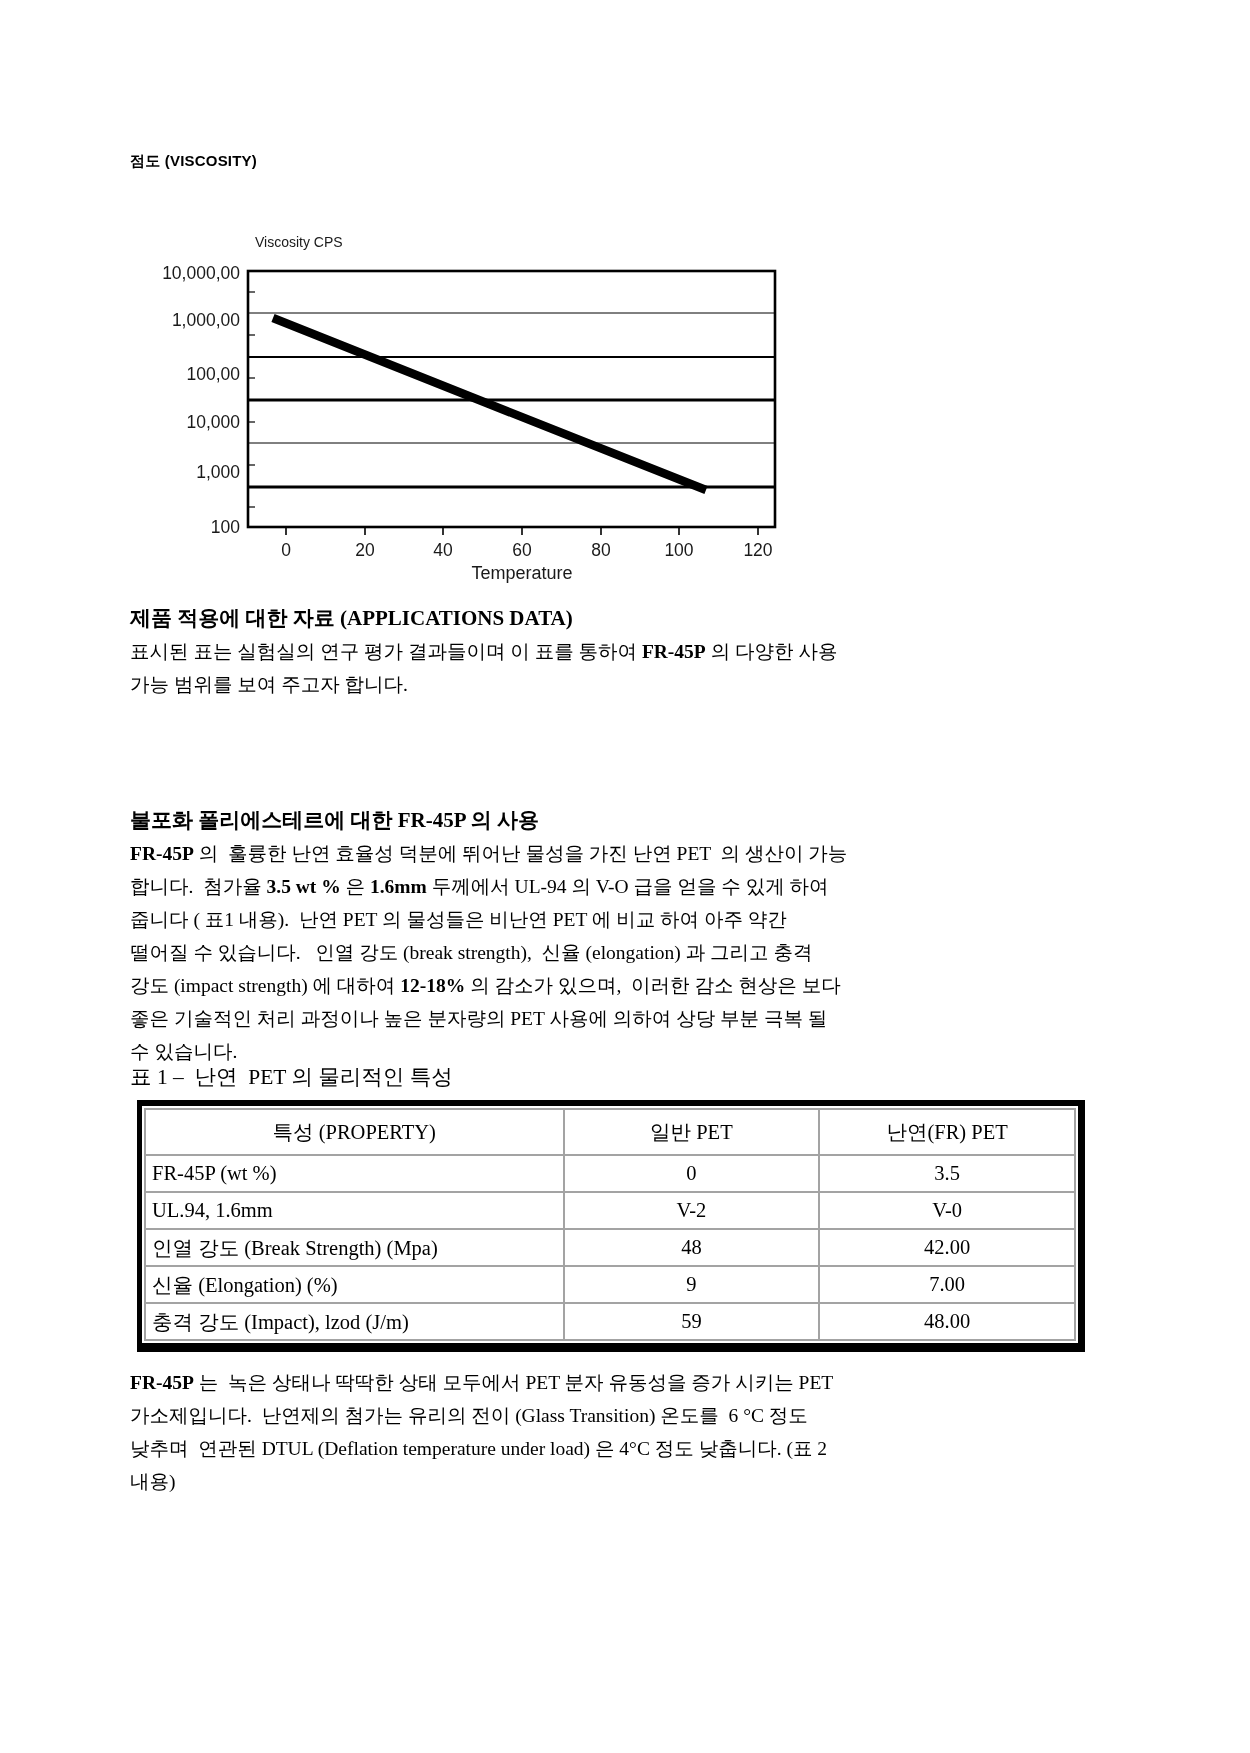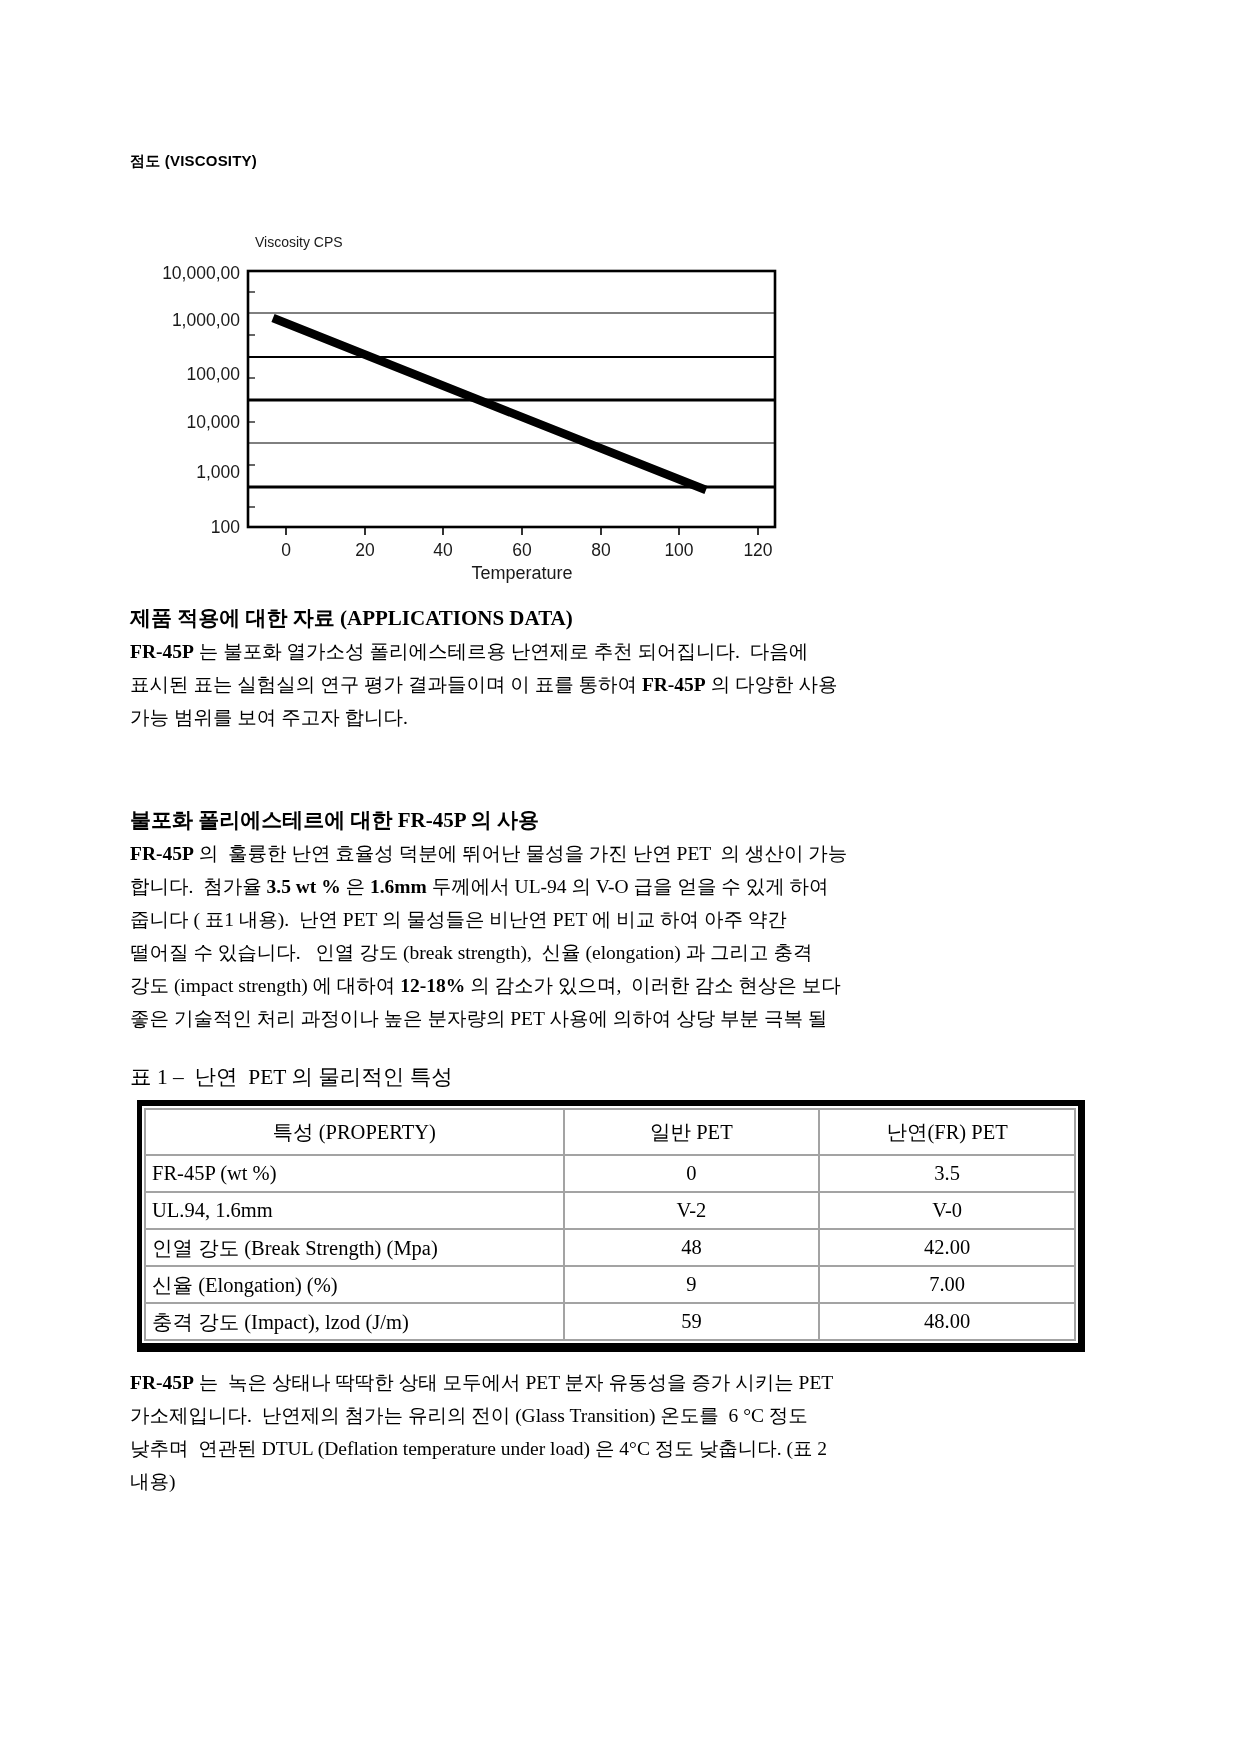--- a/index.html
+++ b/index.html
@@ -105,33 +105,33 @@
       </g>
 
       <text x="404" y="379" font-size="18" text-anchor="middle">Temperature</text>
 
       <polyline points="155,118 371,204 588,290" fill="none" stroke="#000" stroke-width="8.5"></polyline>
     </svg>
   </div>
 
   <div class="section" style="top:602px;">
     <div class="sec-heading">제품 적용에 대한 자료 (APPLICATIONS DATA)</div>
-    <div class="line"><span class="b">FR-45P</span><span> 는 불포화 열가소성 폴리에스테르용 난연제로 추천 되어집니다.  다음에</span></div>
     <div class="line"><span>표시된 표는 실험실의 연구 평가 결과들이며 이 표를 통하여 </span><span class="b">FR-45P</span><span> 의 다양한 사용</span></div>
     <div class="line"><span>가능 범위를 보여 주고자 합니다.</span></div>
   </div>
 
   <div class="section" style="top:784px;margin-top:20px;">
     <div class="sec-heading">불포화 폴리에스테르에 대한 FR-45P 의 사용</div>
     <div class="line"><span class="b">FR-45P</span><span> 의  훌륭한 난연 효율성 덕분에 뛰어난 물성을 가진 난연 PET  의 생산이 가능</span></div>
     <div class="line"><span>합니다.  첨가율 </span><span class="b">3.5 wt %</span><span> 은 </span><span class="b">1.6mm</span><span> 두께에서 UL-94 의 V-O 급을 얻을 수 있게 하여</span></div>
     <div class="line"><span>줍니다 ( 표1 내용).  난연 PET 의 물성들은 비난연 PET 에 비교 하여 아주 약간</span></div>
     <div class="line"><span>떨어질 수 있습니다.   인열 강도 (break strength),  신율 (elongation) 과 그리고 충격</span></div>
     <div class="line"><span>강도 (impact strength) 에 대하여 </span><span class="b">12-18%</span><span> 의 감소가 있으며,  이러한 감소 현상은 보다</span></div>
     <div class="line"><span>좋은 기술적인 처리 과정이나 높은 분자량의 PET 사용에 의하여 상당 부분 극복 될</span></div>
+    <div class="line"><span>수 있습니다.</span></div>
   </div>
 
   <div class="tbl-caption">표 1 –  난연  PET 의 물리적인 특성</div>
 
   <div class="tbl-outer">
     <table class="props">
       <colgroup>
           <col class="c-prop">
           <col class="c-gen">
           <col class="c-fr">

